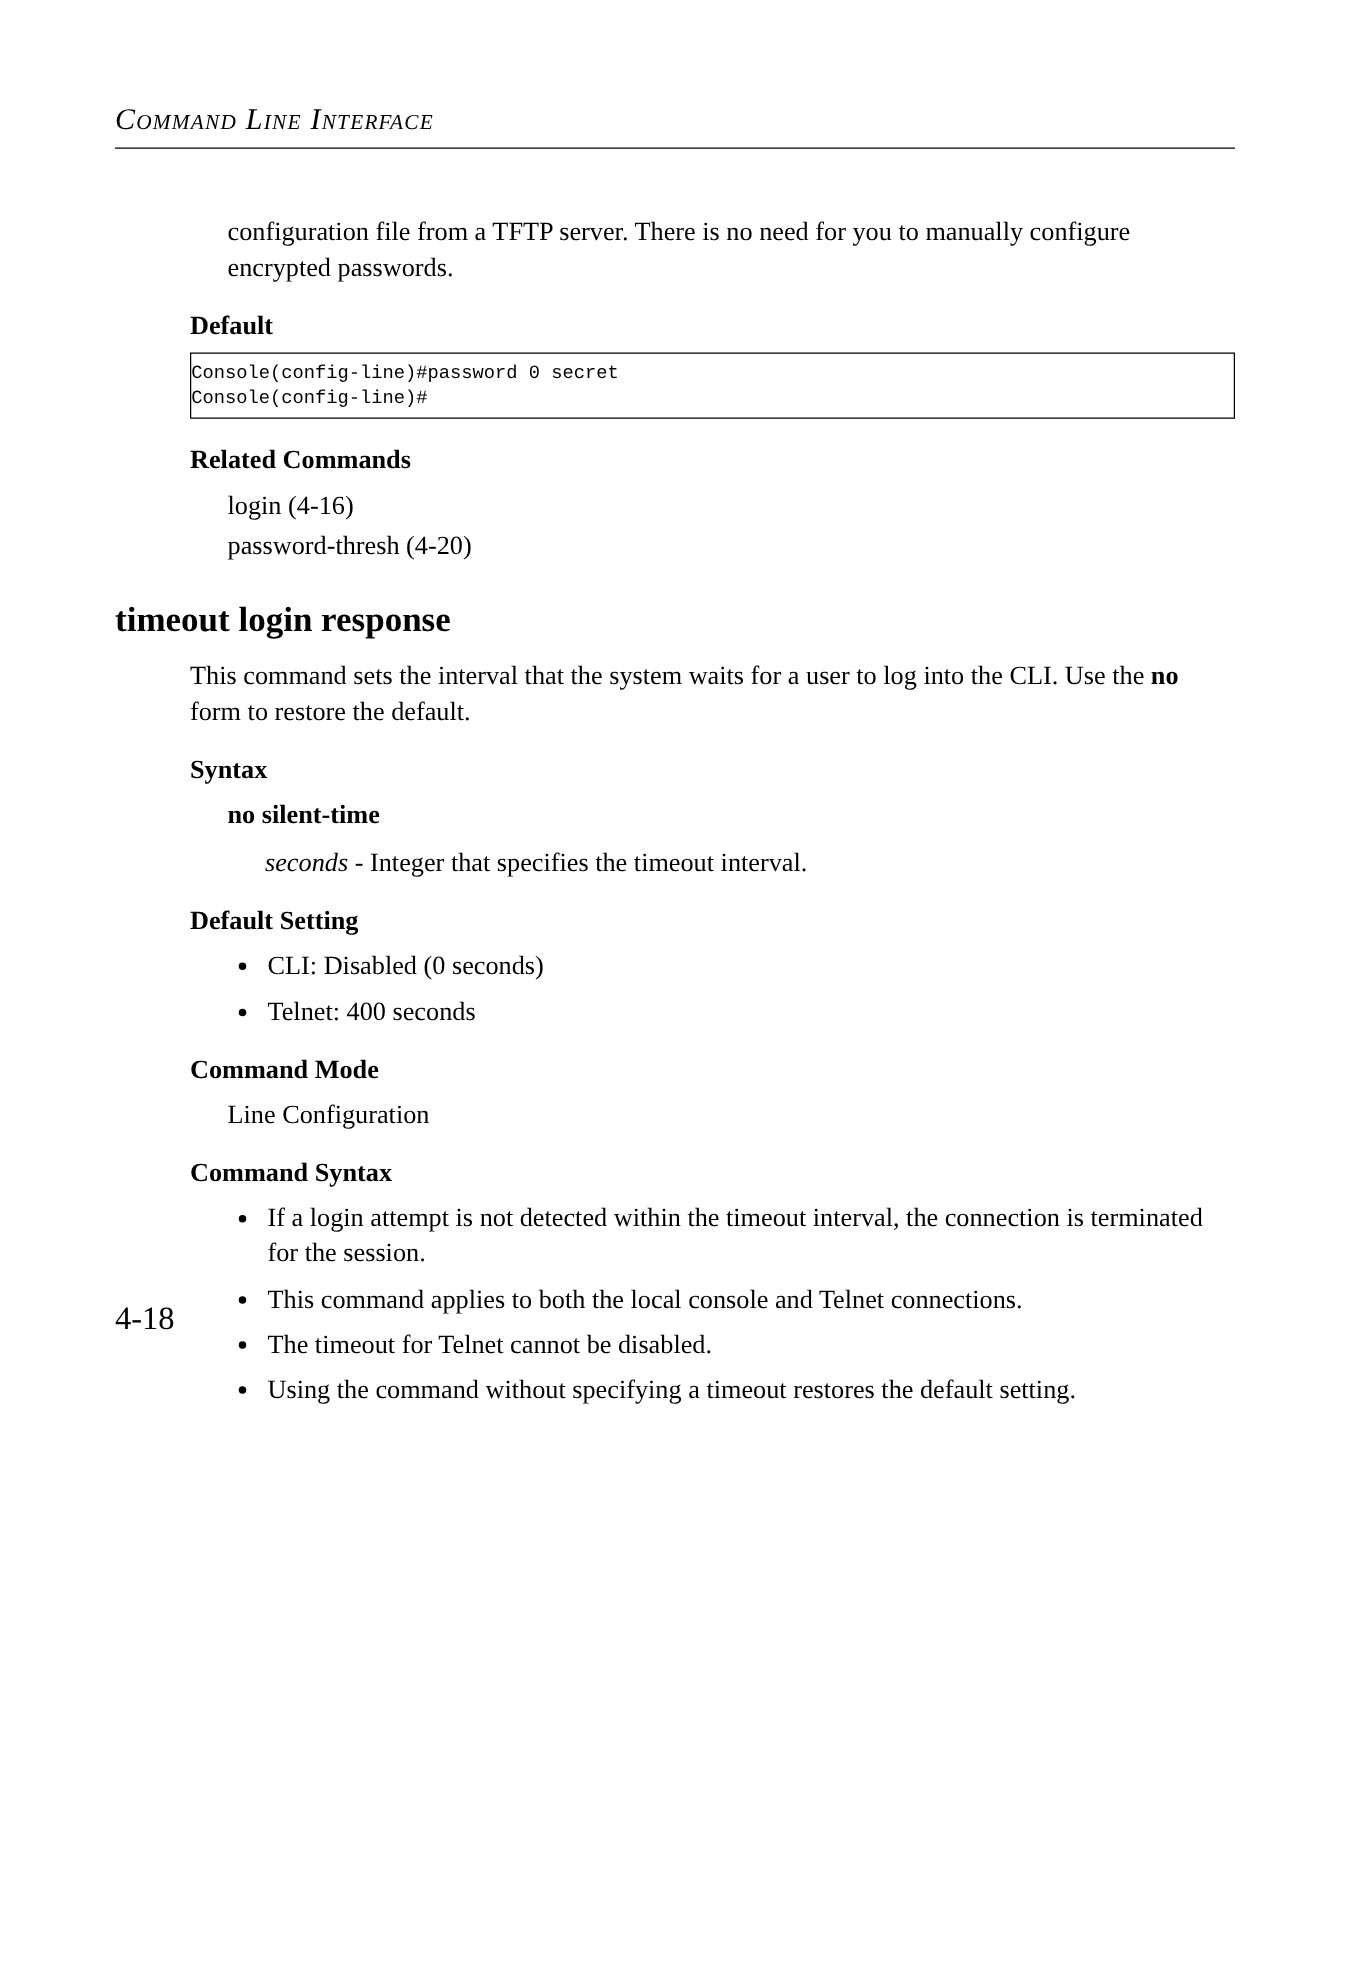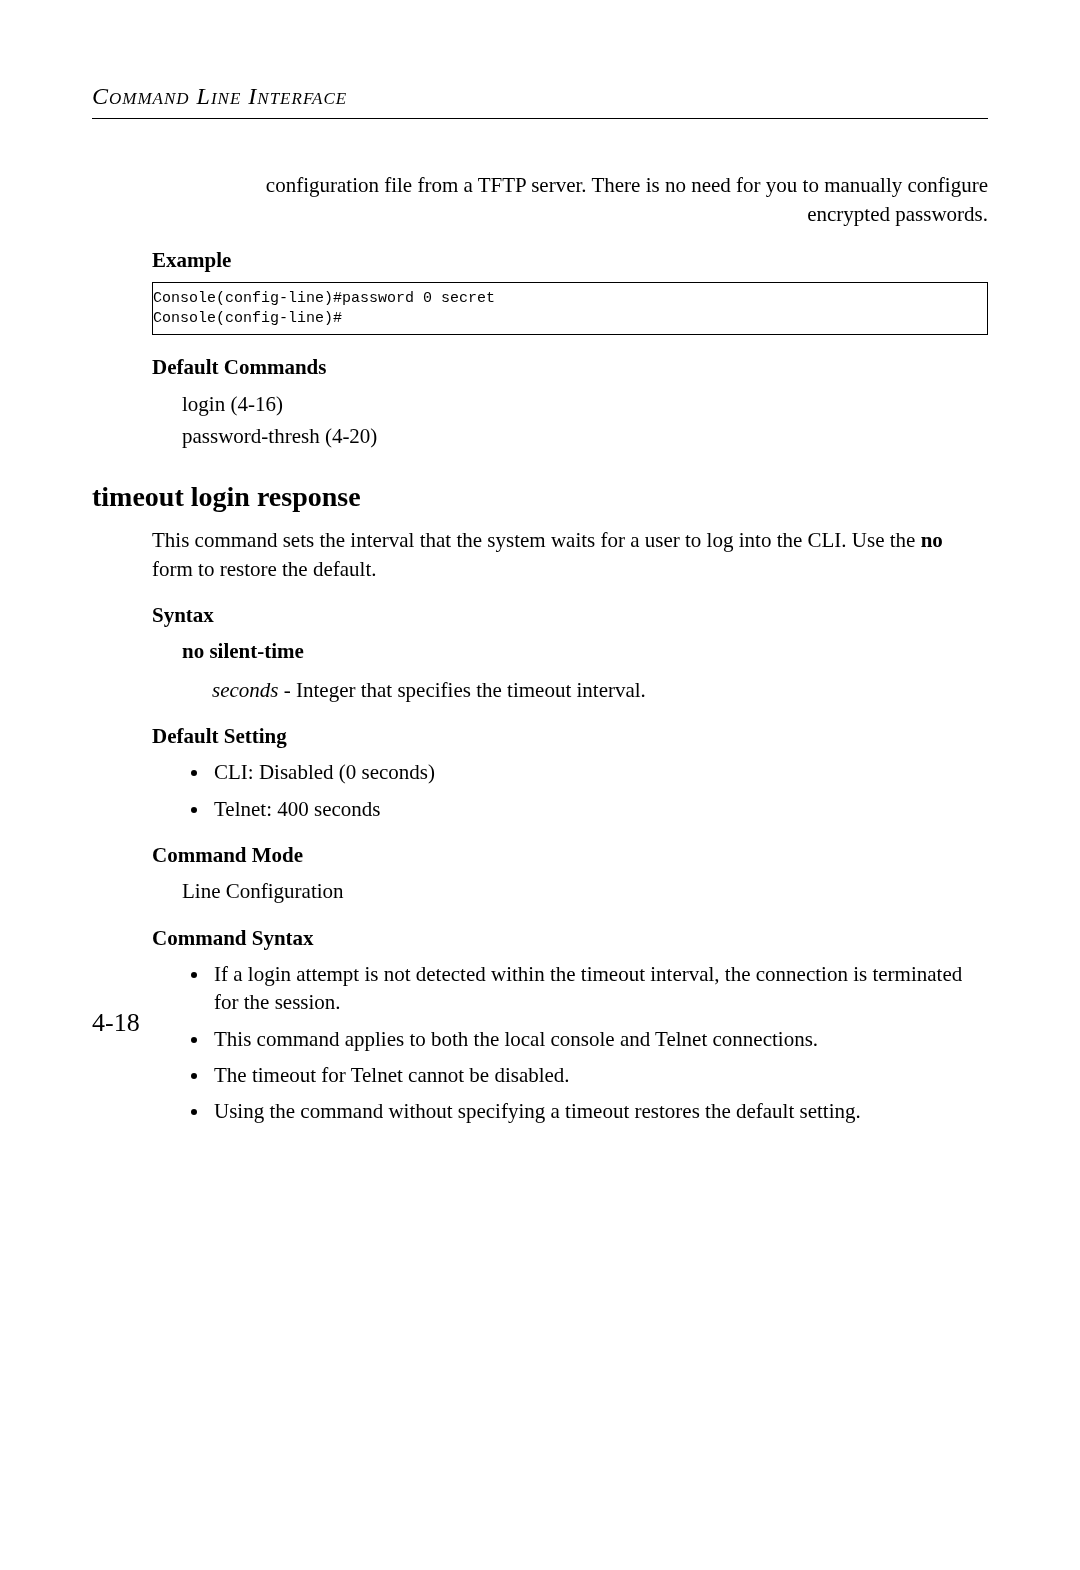--- a/index.html
+++ b/index.html
@@ -25,21 +25,20 @@
     font-style: italic;
     margin-bottom: 6px;
   }
   .hr {
     border: none;
     border-top: 1px solid #000;
     margin: 0 0 52px 0;
   }
   .body-para-indent {
     margin: 0 0 8px 90px;
-    text-align: right;
   }
   .sub-head {
     font-weight: bold;
     margin: 18px 0 8px 60px;
   }
   .code-box {
     margin: 4px 0 12px 60px;
     border: 1px solid #000;
     padding: 6px 0;
     font-family: "Courier New", Courier, monospace;
@@ -70,40 +69,40 @@
   }
   ul.clean li {
     margin: 2px 0 8px 0;
     padding-left: 4px;
   }
   .bold { font-weight: bold; margin-top: 23px; }
   .ital { font-style: italic; }
   .page-num {
     position: absolute;
     left: 92px;
-    bottom: 84px;
+    bottom: 52px;
     font-size: 26px;
   }
 </style>
 </head>
 <body>
 
 <div class="page">
 
   <div class="running-head">Command Line Interface</div>
   <hr class="hr">
 
   <p class="body-para-indent">configuration file from a TFTP server. There is no need for you to manually configure encrypted passwords.</p>
 
-  <div class="sub-head">Example</div>
+  <div class="sub-head">Default</div>
 
   <div class="code-box"><span>Console(config-line)#password 0 secret</span>
 <span>Console(config-line)#</span></div>
 
-  <div class="sub-head">Default Commands</div>
+  <div class="sub-head">Related Commands</div>
   <div class="related">login (4-16)</div>
   <div class="related">password-thresh (4-20)</div>
 
   <div class="h2">timeout login response</div>
 
   <p class="intro-para">
     <span>This command sets the interval that the system waits for a user to log into the CLI. Use the </span><span class="bold">no</span><span> form to restore the default.</span>
   </p>
 
   <div class="sub-head">Syntax</div>

